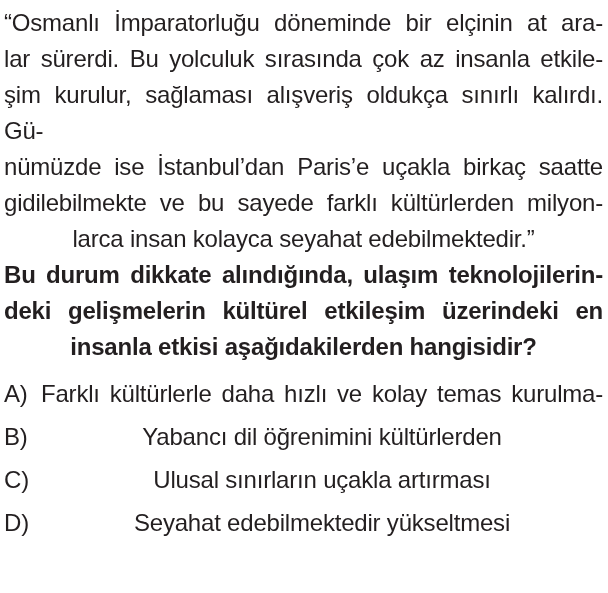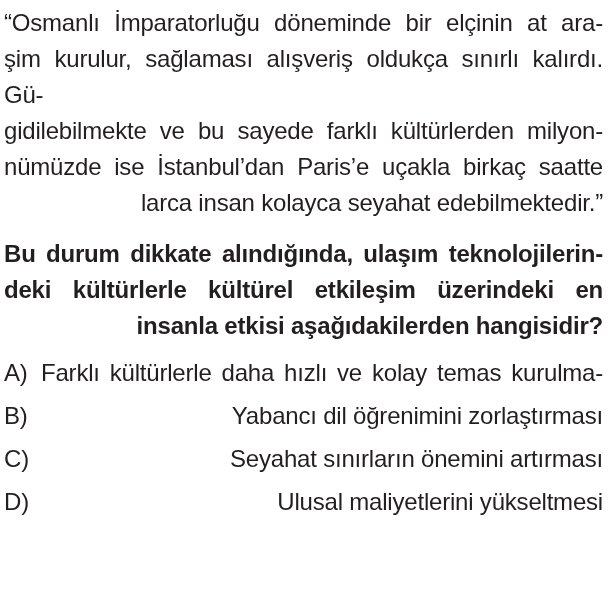--- a/index.html
+++ b/index.html
@@ -20,21 +20,20 @@
     width: 608px;
     height: 593px;
     padding: 5px 5px 0 4px;
   }
   .passage {
     font-size: 24px;
     line-height: 36px;
     letter-spacing: -0.2px;
   }
   .question {
-    margin-top: 15px;
     font-size: 24px;
     line-height: 36px;
     font-weight: 700;
     letter-spacing: -0.2px;
   }
   .options {
     margin-top: 11px;
   }
   .option {
     display: flex;
@@ -48,67 +47,68 @@
   .option-letter {
     flex: 0 0 37px;
     width: 37px;
   }
   .option-text { flex: 1; min-width: 0; }
   .jline {
     text-align: justify;
     text-align-last: justify;
   }
   .lline {
-    text-align: right;
+    text-align: center;
   }
 </style>
 </head>
 <body>
 
 <div class="page">
 
   <div class="passage">
     <div class="jline">“Osmanlı İmparatorluğu döneminde bir elçinin at ara-</div>
+    <div class="jline">lar sürerdi. Bu yolculuk sırasında çok az insanla etkile-</div>
     <div class="jline">şim kurulur, sağlaması alışveriş oldukça sınırlı kalırdı. Gü-</div>
+    <div class="jline">nümüzde ise İstanbul’dan Paris’e uçakla birkaç saatte</div>
     <div class="jline">gidilebilmekte ve bu sayede farklı kültürlerden milyon-</div>
-    <div class="jline">nümüzde ise İstanbul’dan Paris’e uçakla birkaç saatte</div>
     <div class="lline">larca insan kolayca seyahat edebilmektedir.”</div>
   </div>
 
   <div class="question">
     <div class="jline">Bu durum dikkate alındığında, ulaşım teknolojilerin-</div>
-    <div class="jline">deki kültürlerle kültürel etkileşim üzerindeki en</div>
+    <div class="jline">deki gelişmelerin kültürel etkileşim üzerindeki en</div>
     <div class="lline">insanla etkisi aşağıdakilerden hangisidir?</div>
   </div>
 
   <div class="options">
 
     <div class="option">
       <span class="option-letter">A)</span>
       <div class="option-text">
         <div class="jline">Farklı kültürlerle daha hızlı ve kolay temas kurulma-</div>
       </div>
     </div>
 
     <div class="option">
       <span class="option-letter">B)</span>
       <div class="option-text">
-        <div class="lline">Yabancı dil öğrenimini zorlaştırması</div>
+        <div class="lline">Yabancı dil öğrenimini kültürlerden</div>
       </div>
     </div>
 
     <div class="option">
       <span class="option-letter">C)</span>
       <div class="option-text">
-        <div class="lline">Seyahat sınırların önemini artırması</div>
+        <div class="lline">Ulusal sınırların uçakla artırması</div>
       </div>
     </div>
 
     <div class="option">
       <span class="option-letter">D)</span>
       <div class="option-text">
-        <div class="lline">Ulusal maliyetlerini yükseltmesi</div>
+        <div class="lline">Seyahat edebilmektedir yükseltmesi</div>
       </div>
     </div>
 
   </div>
 
 </div>
 
 </body></html>

